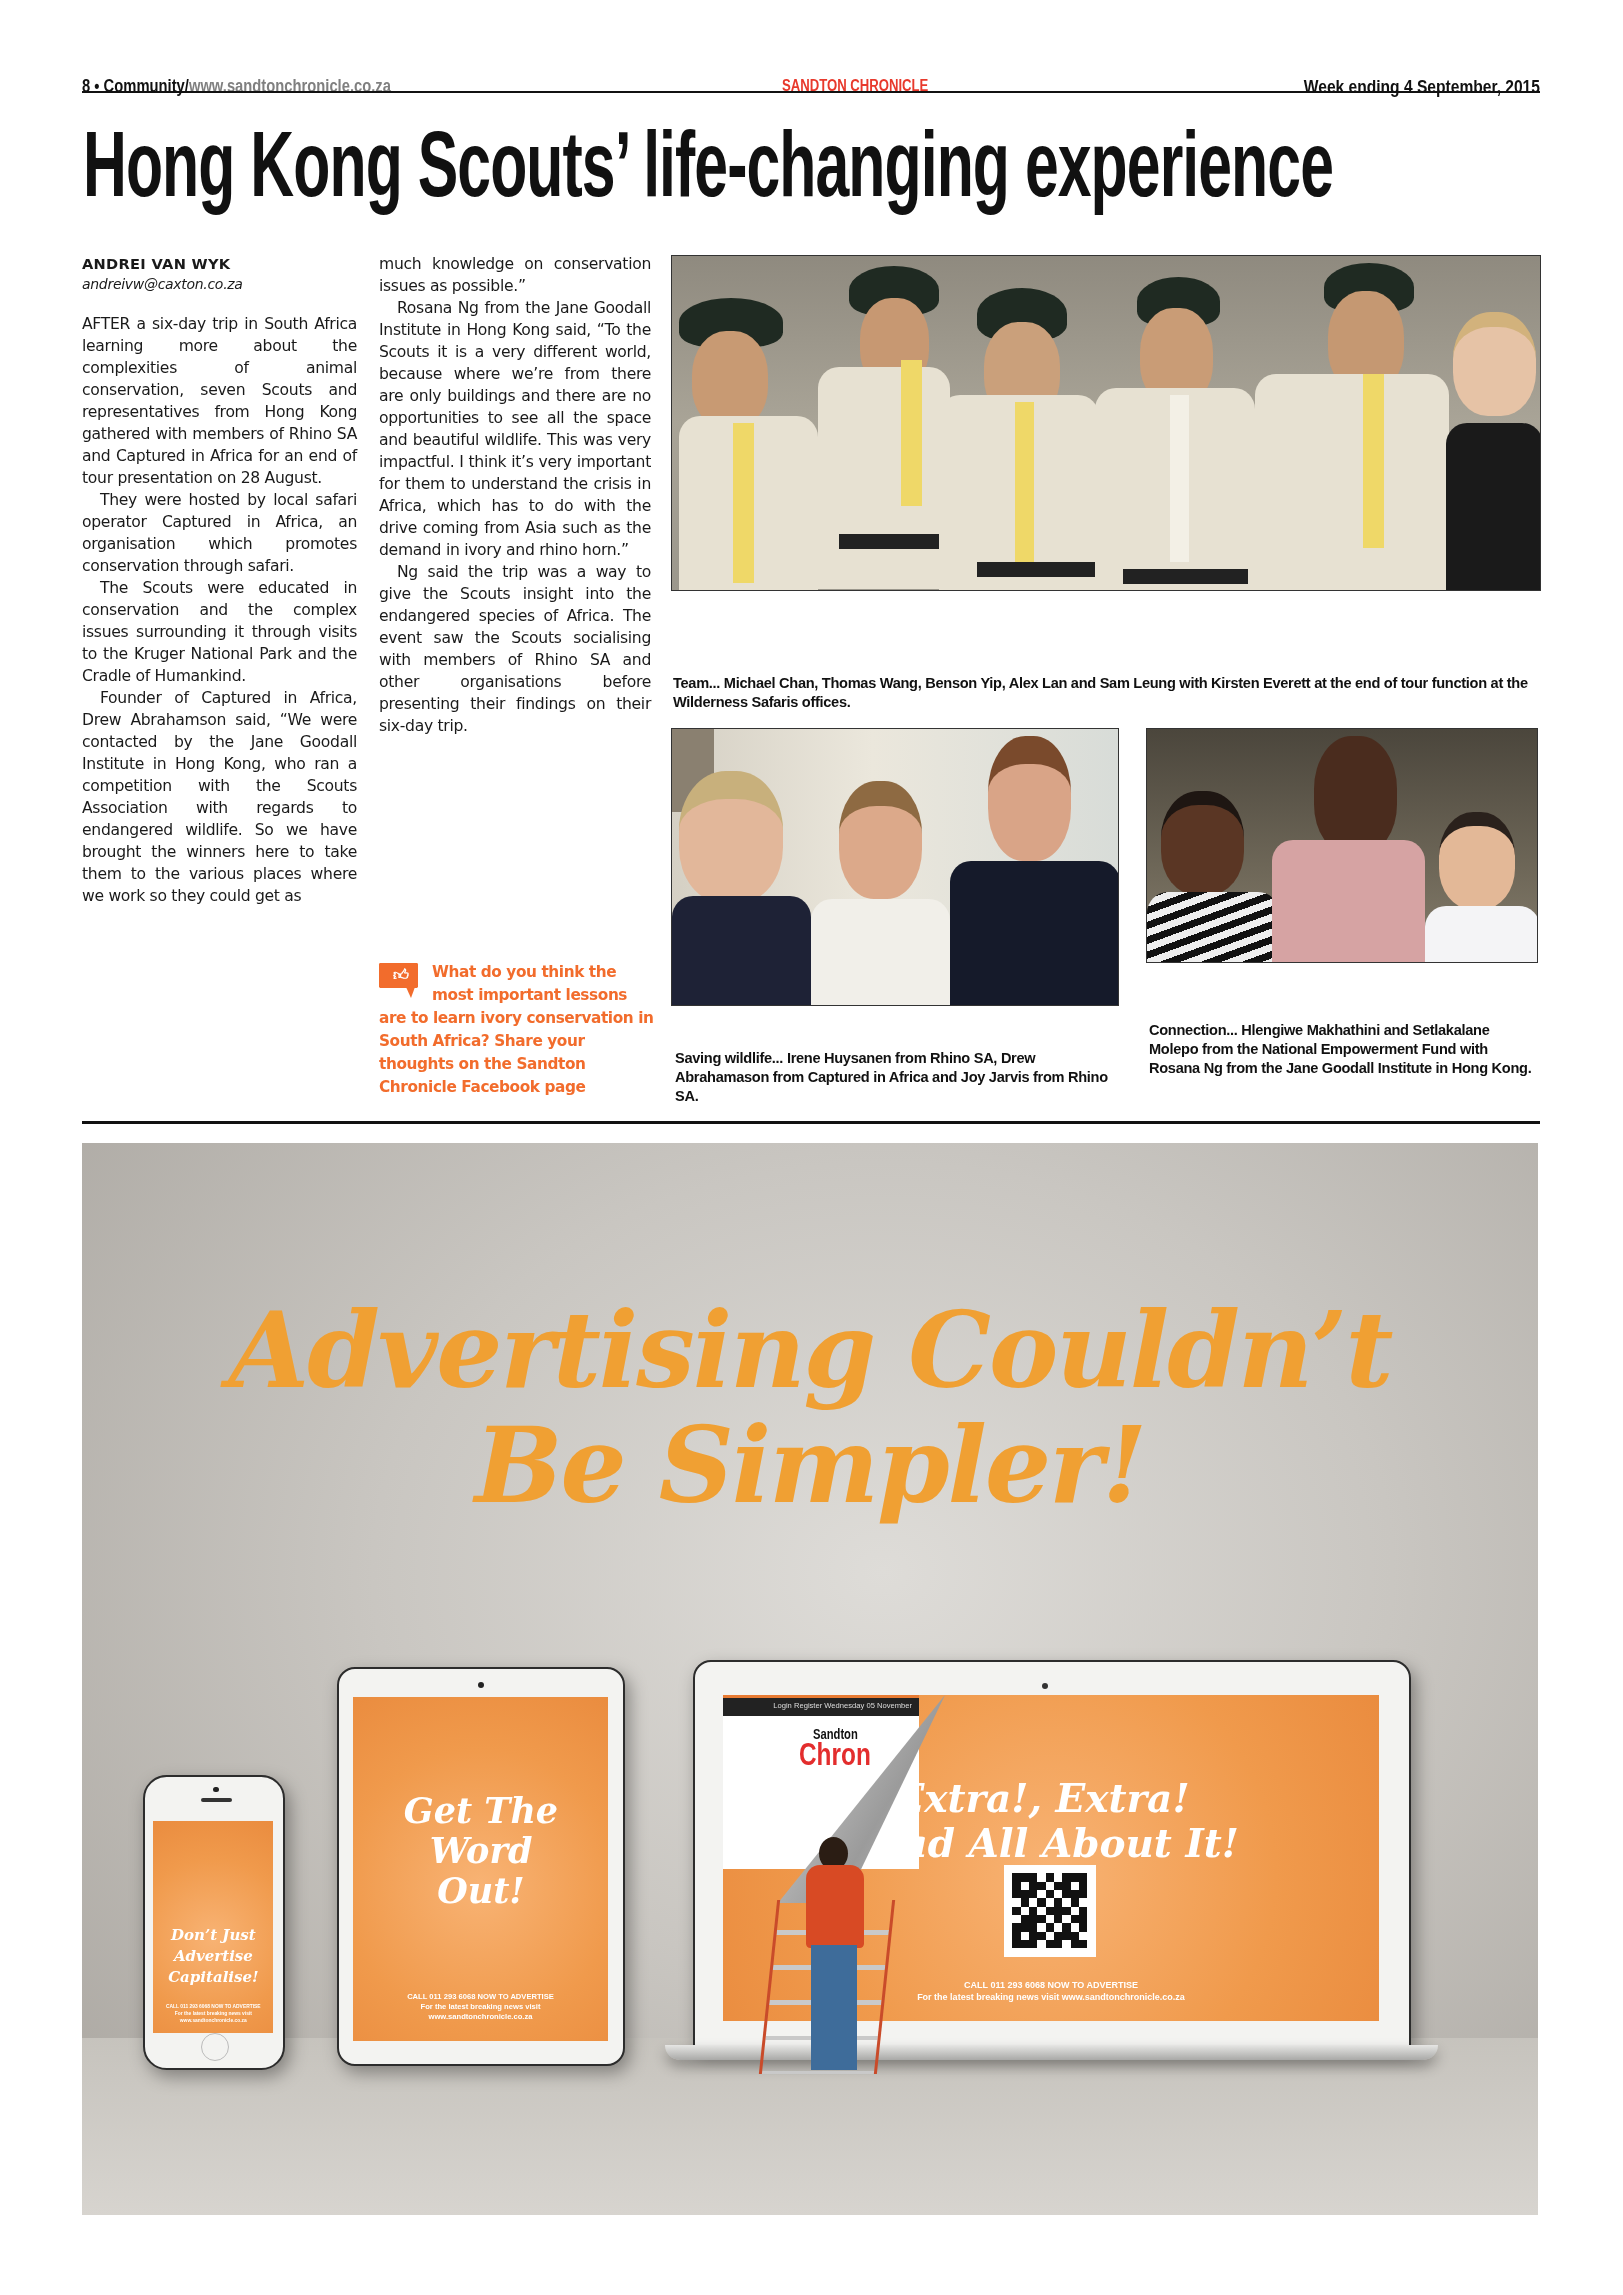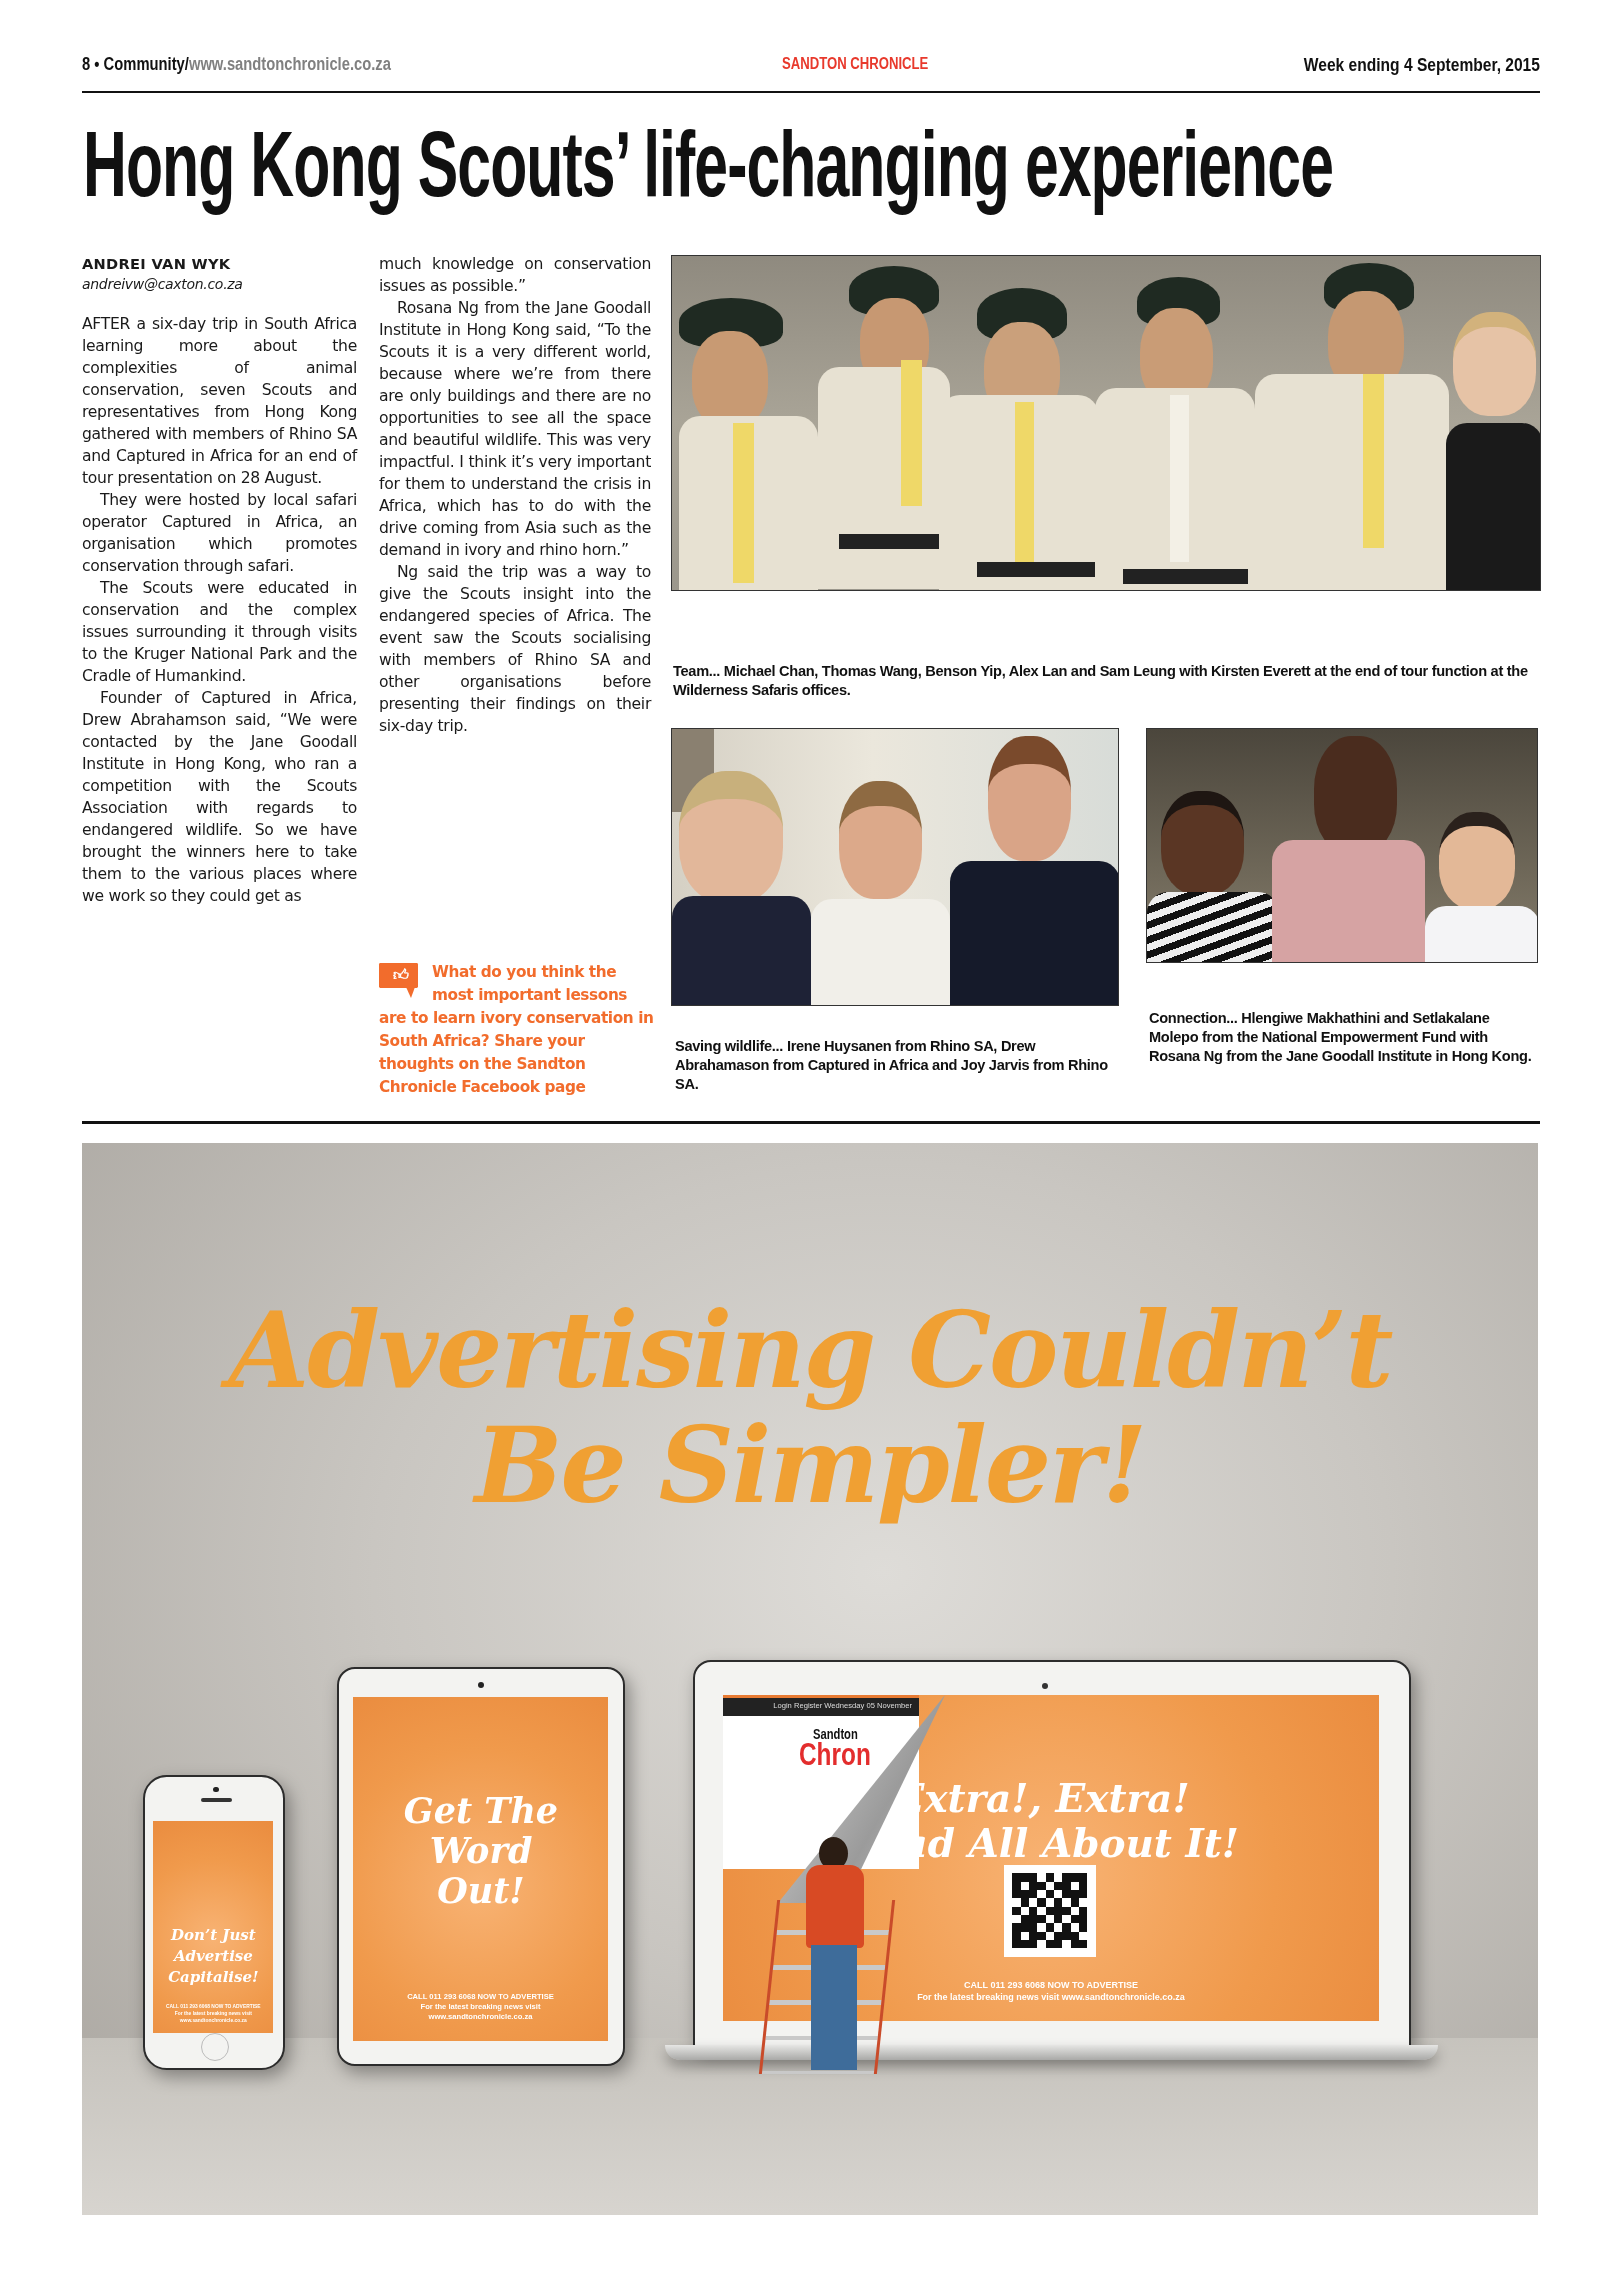--- a/index.html
+++ b/index.html
@@ -1,20 +1,20 @@
 <!DOCTYPE html>
 <html style="font-size:11px"><head>
 <meta charset="utf-8">
 <style>
   * { box-sizing: border-box; margin: 0; padding: 0; }
   html, body { width: 1624px; height: 2295px; background: #ffffff; overflow: hidden; }
   body { position: relative; font-family: "Liberation Sans", sans-serif; color: #111; }
 
   
-  .folio { position: absolute; left: 82px; top: 54px; width: 1458px; height: 28px; }
+  .folio { position: absolute; left: 82px; top: 76px; width: 1458px; height: 28px; }
   .folio-left { position: absolute; left: 0; top: 0; font-family: "Liberation Sans", sans-serif; font-weight: bold; font-size: 18px; transform: scaleX(0.82); transform-origin: left; white-space: nowrap; }
   .folio-left .web { color: #808080; }
   .folio-center { position: absolute; left: 700px; top: 1.4px; color: #e8392c; font-weight: bold; font-size: 16px; transform: scaleX(0.82); transform-origin: left; white-space: nowrap; }
   .folio-right { position: absolute; right: 0; top: 0; font-weight: bold; font-size: 19px; transform: scaleX(0.82); transform-origin: right; white-space: nowrap; }
   .folio-rule { position: absolute; left: 82px; top: 91px; width: 1458px; height: 2.1px; background: #111; }
 
   
   .headline { position: absolute; left: 83px; top: 119px; font-family: "Liberation Sans", sans-serif; font-weight: bold; font-size: 92px; line-height: 90px; letter-spacing: -1.4px; transform: scaleX(0.66); transform-origin: left top; white-space: nowrap; }
 
   
@@ -38,21 +38,21 @@
   .photo-wildlife { left: 671px; top: 728px; width: 448px; height: 278px; background: linear-gradient(90deg,#d5d0c4 0%,#ebe7dc 45%,#d8dcd8 100%); }
   .photo-connection { left: 1146px; top: 728px; width: 392px; height: 235px; background: linear-gradient(180deg,#4b463c 0%,#6e6758 60%,#857d6c 100%); }
 
   .person { position: absolute; }
   .beret { position: absolute; background: #1f2a22; border-radius: 50% 50% 30% 30%; }
   .face { position: absolute; border-radius: 45% 45% 42% 42%; }
   .shirt { position: absolute; background: #e7e1d2; border-radius: 21px 21px 0 0; }
   .scarf { position: absolute; background: #efd868; }
   .belt { position: absolute; background: #222; }
 
-  .caption { position: absolute; font-family: "Liberation Sans", sans-serif; font-weight: bold; font-size: 14.6px; line-height: 19px; color: #111; letter-spacing: -0.3px; }
+  .caption { position: absolute; font-family: "Liberation Sans", sans-serif; font-weight: bold; font-size: 14.6px; line-height: 19px; color: #111; letter-spacing: -0.3px; margin-top: 12px; }
   .cap-team { left: 673px; top: 662px; width: 868px; }
   .cap-wildlife { left: 675px; top: 1037px; width: 444px; }
   .cap-connection { left: 1149px; top: 1009px; width: 392px; }
 
   .section-rule { position: absolute; left: 82px; top: 1121px; width: 1458px; height: 2.8px; background: #111; }
 
   
   .ad { position: absolute; left: 82px; top: 1143px; width: 1456px; height: 1072px; overflow: hidden;
         background: radial-gradient(ellipse at 55% 40%, #dedcd8 0%, #c9c6c1 45%, #a8a49e 100%); }
   .ad-floor { position: absolute; left: 0; top: 895px; width: 100%; height: 177px; background: linear-gradient(180deg,#c6c3bd 0%,#d7d4cf 100%); }

